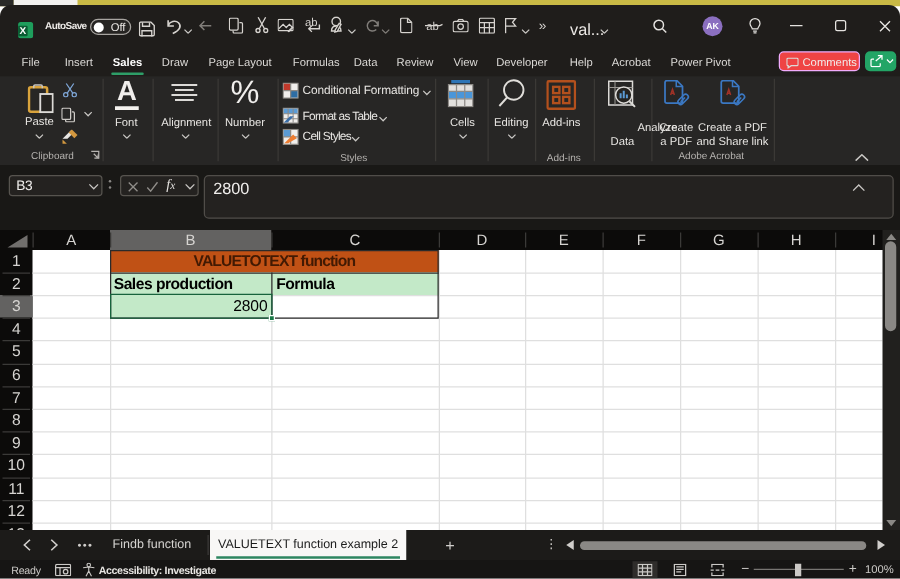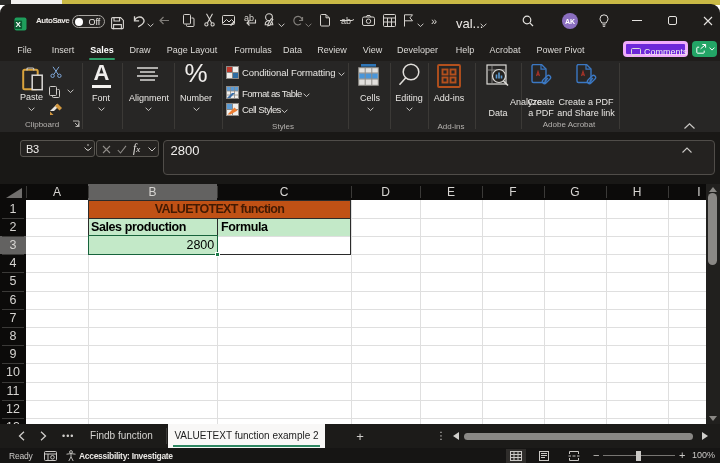--- a/index.html
+++ b/index.html
@@ -162,21 +162,21 @@
       <span class="ab mi" style="left:253px;">Formulas</span>
       <span class="ab mi" style="left:292.5px;">Data</span>
       <span class="ab mi" style="left:332px;">Review</span>
       <span class="ab mi" style="left:372.5px;">View</span>
       <span class="ab mi" style="left:417.5px;">Developer</span>
       <span class="ab mi" style="left:465px;">Help</span>
       <span class="ab mi" style="left:505px;">Acrobat</span>
       <span class="ab mi" style="left:560.5px;">Power Pivot</span>
       <div class="ab" style="left:89px;top:19.5px;width:26px;height:2px;background:#2e9e68;border-radius:1px;"></div>
 
-      <div class="ab" style="left:623px;top:3px;width:65px;height:16px;border:3px solid #f0abfc;border-radius:4px;background:#6d28d9;">
+      <div class="ab" style="left:623px;top:3px;width:65px;height:16px;border:1px solid #f0abfc;border-radius:4px;background:#ef4444;">
         <svg class="ab" style="left:5px;top:3.5px;" width="10" height="9" viewBox="0 0 10 9" fill="none" stroke="#dcdad7" stroke-width="1">
           <path d="M0.5 1.5 a1 1 0 0 1 1-1 h7 a1 1 0 0 1 1 1 v4 a1 1 0 0 1 -1 1 h-4.5 L1.5 8.3 v-1.8 h-0 a1 1 0 0 1 -1-1 z"></path>
         </svg>
         <span class="ab" style="left:18px;top:2.5px;font-size:9px;color:#f0eeec;">Comments</span>
       </div>
 
       <div class="ab" style="left:692px;top:3px;width:25px;height:16px;border-radius:4px;background:#23a566;">
         <svg class="ab" style="left:4px;top:3px;" width="11" height="10" viewBox="0 0 11 10" fill="none" stroke="#fff" stroke-width="1">
           <path d="M3.2 3.2 H1.6 a0.8 0.8 0 0 0 -0.8 0.8 v4.4 a0.8 0.8 0 0 0 0.8 0.8 h5.8 a0.8 0.8 0 0 0 0.8-0.8 V6.6"></path>
           <path d="M4.6 4.8 L9.6 0.6 M6.3 0.5 h3.3 v3.2"></path>
@@ -342,21 +342,21 @@
       </svg>
       <div class="rlbl" style="left:586px;top:36px;">Create a PDF</div>
       <div class="rlbl" style="left:586px;top:47px;">and Share link</div>
       <div class="glbl" style="left:569px;top:59px;">Adobe Acrobat</div>
       <svg class="ab" style="left:684px;top:62px;" width="11" height="6" viewBox="0 0 11 6" fill="none" stroke="#c8c6c3" stroke-width="1.2">
         <path d="M0.5 5.5 L5.5 0.8 L10.5 5.5"></path>
       </svg>
     </div>
 
     <div id="fbar" class="ab" style="left:0;top:128px;width:720px;height:52px;background:#191816;">
-      <div class="ab" style="left:20px;top:8px;width:75px;height:17px;background:#242220;border:1px solid #57544f;border-radius:3px;">
+      <div class="ab" style="left:7px;top:8px;width:75px;height:17px;background:#242220;border:1px solid #57544f;border-radius:3px;">
         <span class="ab" style="left:5px;top:2px;font-size:11px;letter-spacing:-0.3px;color:#f0eeec;">B3</span>
         <svg class="ab" style="left:63px;top:6px;" width="8" height="5" viewBox="0 0 8 5" fill="none" stroke="#c8c6c3" stroke-width="1">
             <path d="M0.5 0.5 L4 4 L7.5 0.5"></path>
           </svg>
       </div>
       <div class="ab" style="left:87px;top:12px;width:2px;height:2px;background:#8a8885;border-radius:50%;"></div>
       <div class="ab" style="left:87px;top:17px;width:2px;height:2px;background:#8a8885;border-radius:50%;"></div>
       <div class="ab" style="left:96px;top:8px;width:63px;height:17px;background:#242220;border:1px solid #57544f;border-radius:3px;">
         <svg class="ab" style="left:5px;top:4px;" width="9" height="9" viewBox="0 0 9 9" stroke="#8f8c88" stroke-width="1.1">
             <path d="M1 1 L8 8 M8 1 L1 8"></path>

